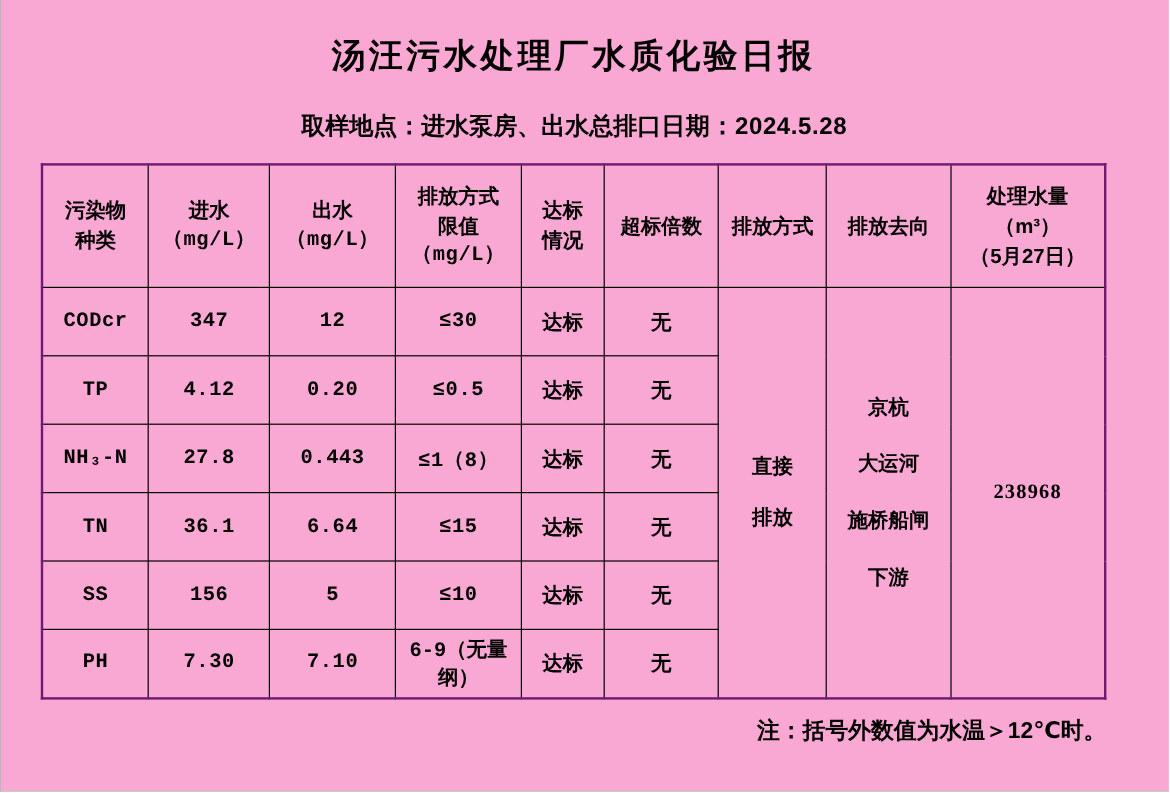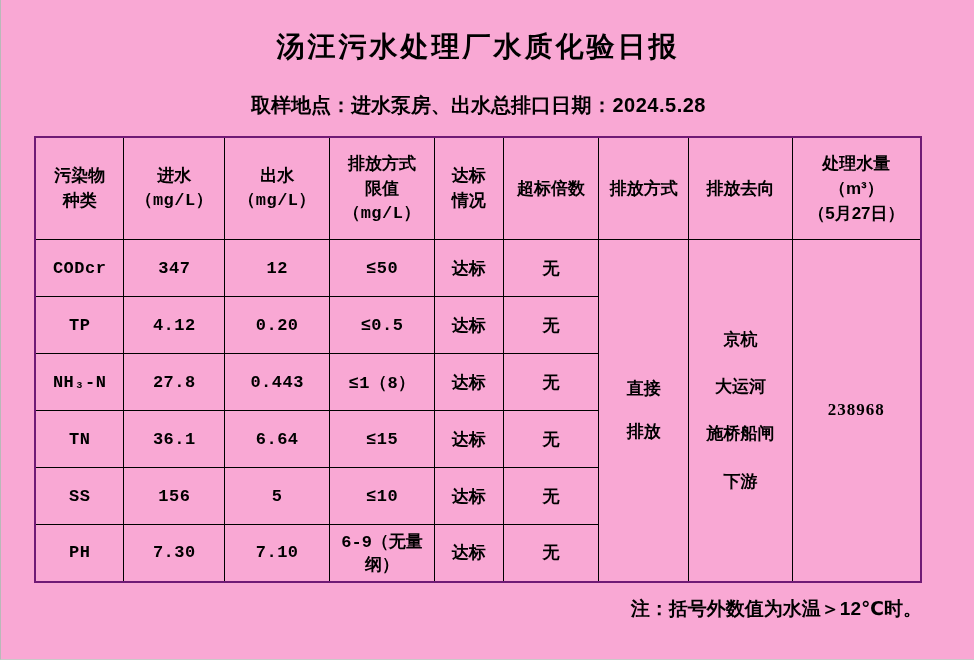--- a/index.html
+++ b/index.html
@@ -145,21 +145,21 @@
           <div class="hline">处理水量</div>
           <div class="hline">（m³）</div>
           <div class="hline">（5月27日）</div>
         </th>
       </tr>
 
       <tr class="datarow">
         <td class="mono">CODcr</td>
         <td class="mono">347</td>
         <td class="mono">12</td>
-        <td class="mono">≤50</td>
+        <td class="mono">≤30</td>
         <td>达标</td>
         <td>无</td>
         <td class="merged-method" rowspan="6">
           <div>直接</div>
           <div>排放</div>
         </td>
         <td class="merged-dest" rowspan="6">
           <div>京杭</div>
           <div>大运河</div>
           <div>施桥船闸</div>

